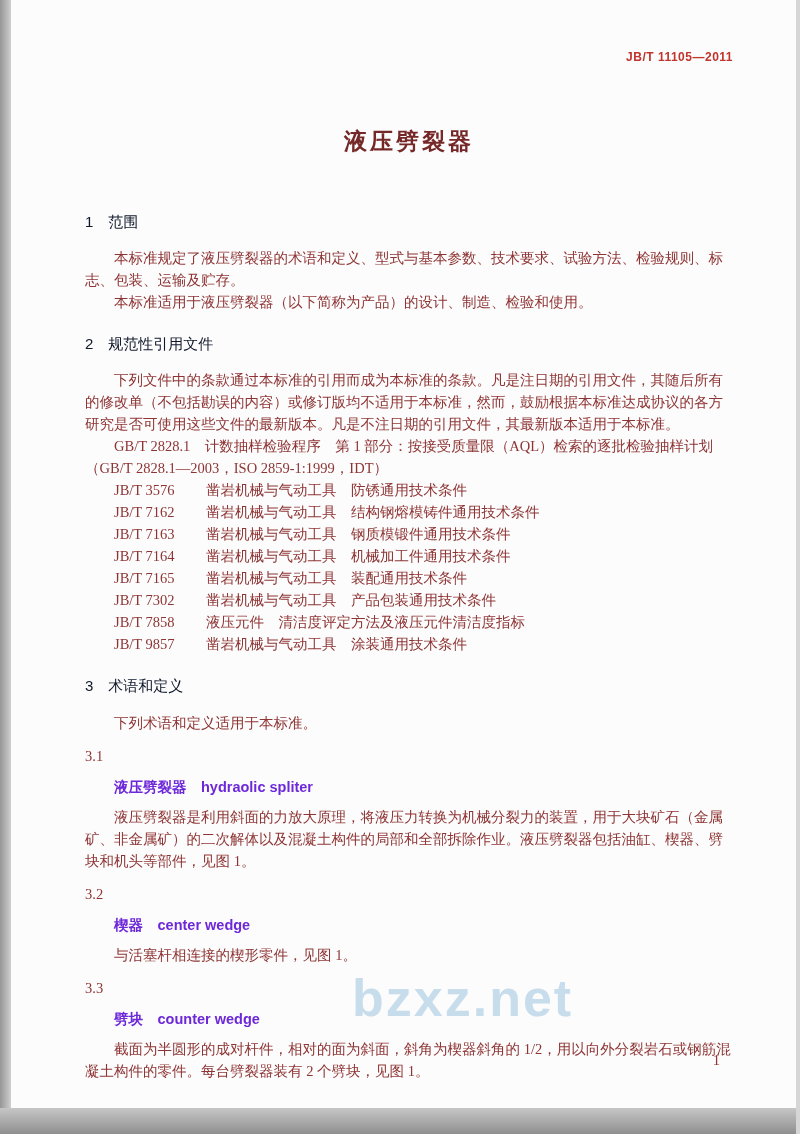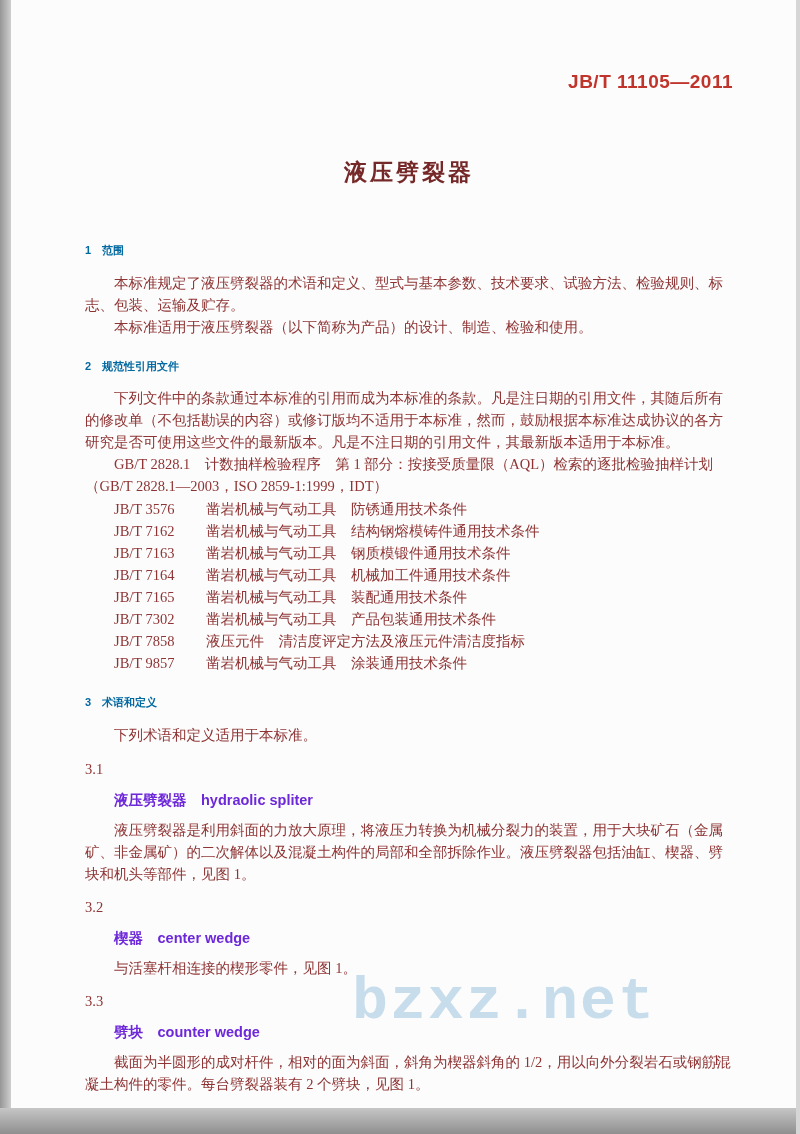--- a/index.html
+++ b/index.html
@@ -26,42 +26,42 @@
   }
   .edge-right {
     position: absolute; right: 0; top: 0; width: 4px; height: 100%;
     background: #d6d6d6;
   }
   .content {
     position: absolute; left: 85px; top: 0; width: 648px; z-index: 2;
     font-size: 14.5px; line-height: 1.52;
   }
   .doc-number {
-    margin-top: 68px;
+    margin-top: 48px;
     text-align: right;
     font-family: "Liberation Sans", "DejaVu Sans", sans-serif;
     font-weight: bold;
-    font-size: 19px;
+    font-size: 12px;
     color: #c0342c;
     letter-spacing: 0.5px;
   }
   .doc-title {
     margin-top: 58px;
     text-align: center;
     font-family: "Liberation Sans", "DejaVu Sans", sans-serif;
     font-weight: bold;
     font-size: 23px;
     letter-spacing: 3px;
     color: #752828;
   }
   .sec-heading {
     font-family: "Liberation Sans", "DejaVu Sans", sans-serif;
-    font-weight: bold;
-    font-size: 11px;
-    color: #0369a1;
+    font-weight: normal;
+    font-size: 15px;
+    color: #0f172a;
   }
   .sec-heading.s1 { margin-top: 52px; margin-bottom: 13px; }
   .sec-heading.s2 { margin-top: 20px; margin-bottom: 13px; }
   .sec-heading.s3 { margin-top: 20px; margin-bottom: 14px; }
   .para { text-indent: 2em; }
   .hang-para { text-indent: 2em; }
   .ref-list { margin-left: 2em; }
   .ref-row { white-space: nowrap; }
   .ref-code { display: inline-block; width: 92px; }
   .term-number { margin-top: 11px; }
@@ -72,23 +72,23 @@
     font-weight: bold;
     color: #6d28d9;
   }
   .term-def { text-indent: 2em; }
   .page-number {
     position: absolute; right: 80px; top: 1052px; z-index: 2;
     font-size: 14.5px; color: #8e3434;
   }
   .watermark {
     position: absolute; left: 352px; top: 968px; z-index: 3;
-    font-family: Liberation Mono, monospace;
+    font-family: Liberation Sans, sans-serif;
     font-weight: bold;
-    font-size: 60px;
+    font-size: 52px;
     letter-spacing: 2px;
     color: #9cc4e0;
     opacity: 0.55;
     pointer-events: none;
   }
 </style>
 </head>
 <body>
 
 <div class="page">

